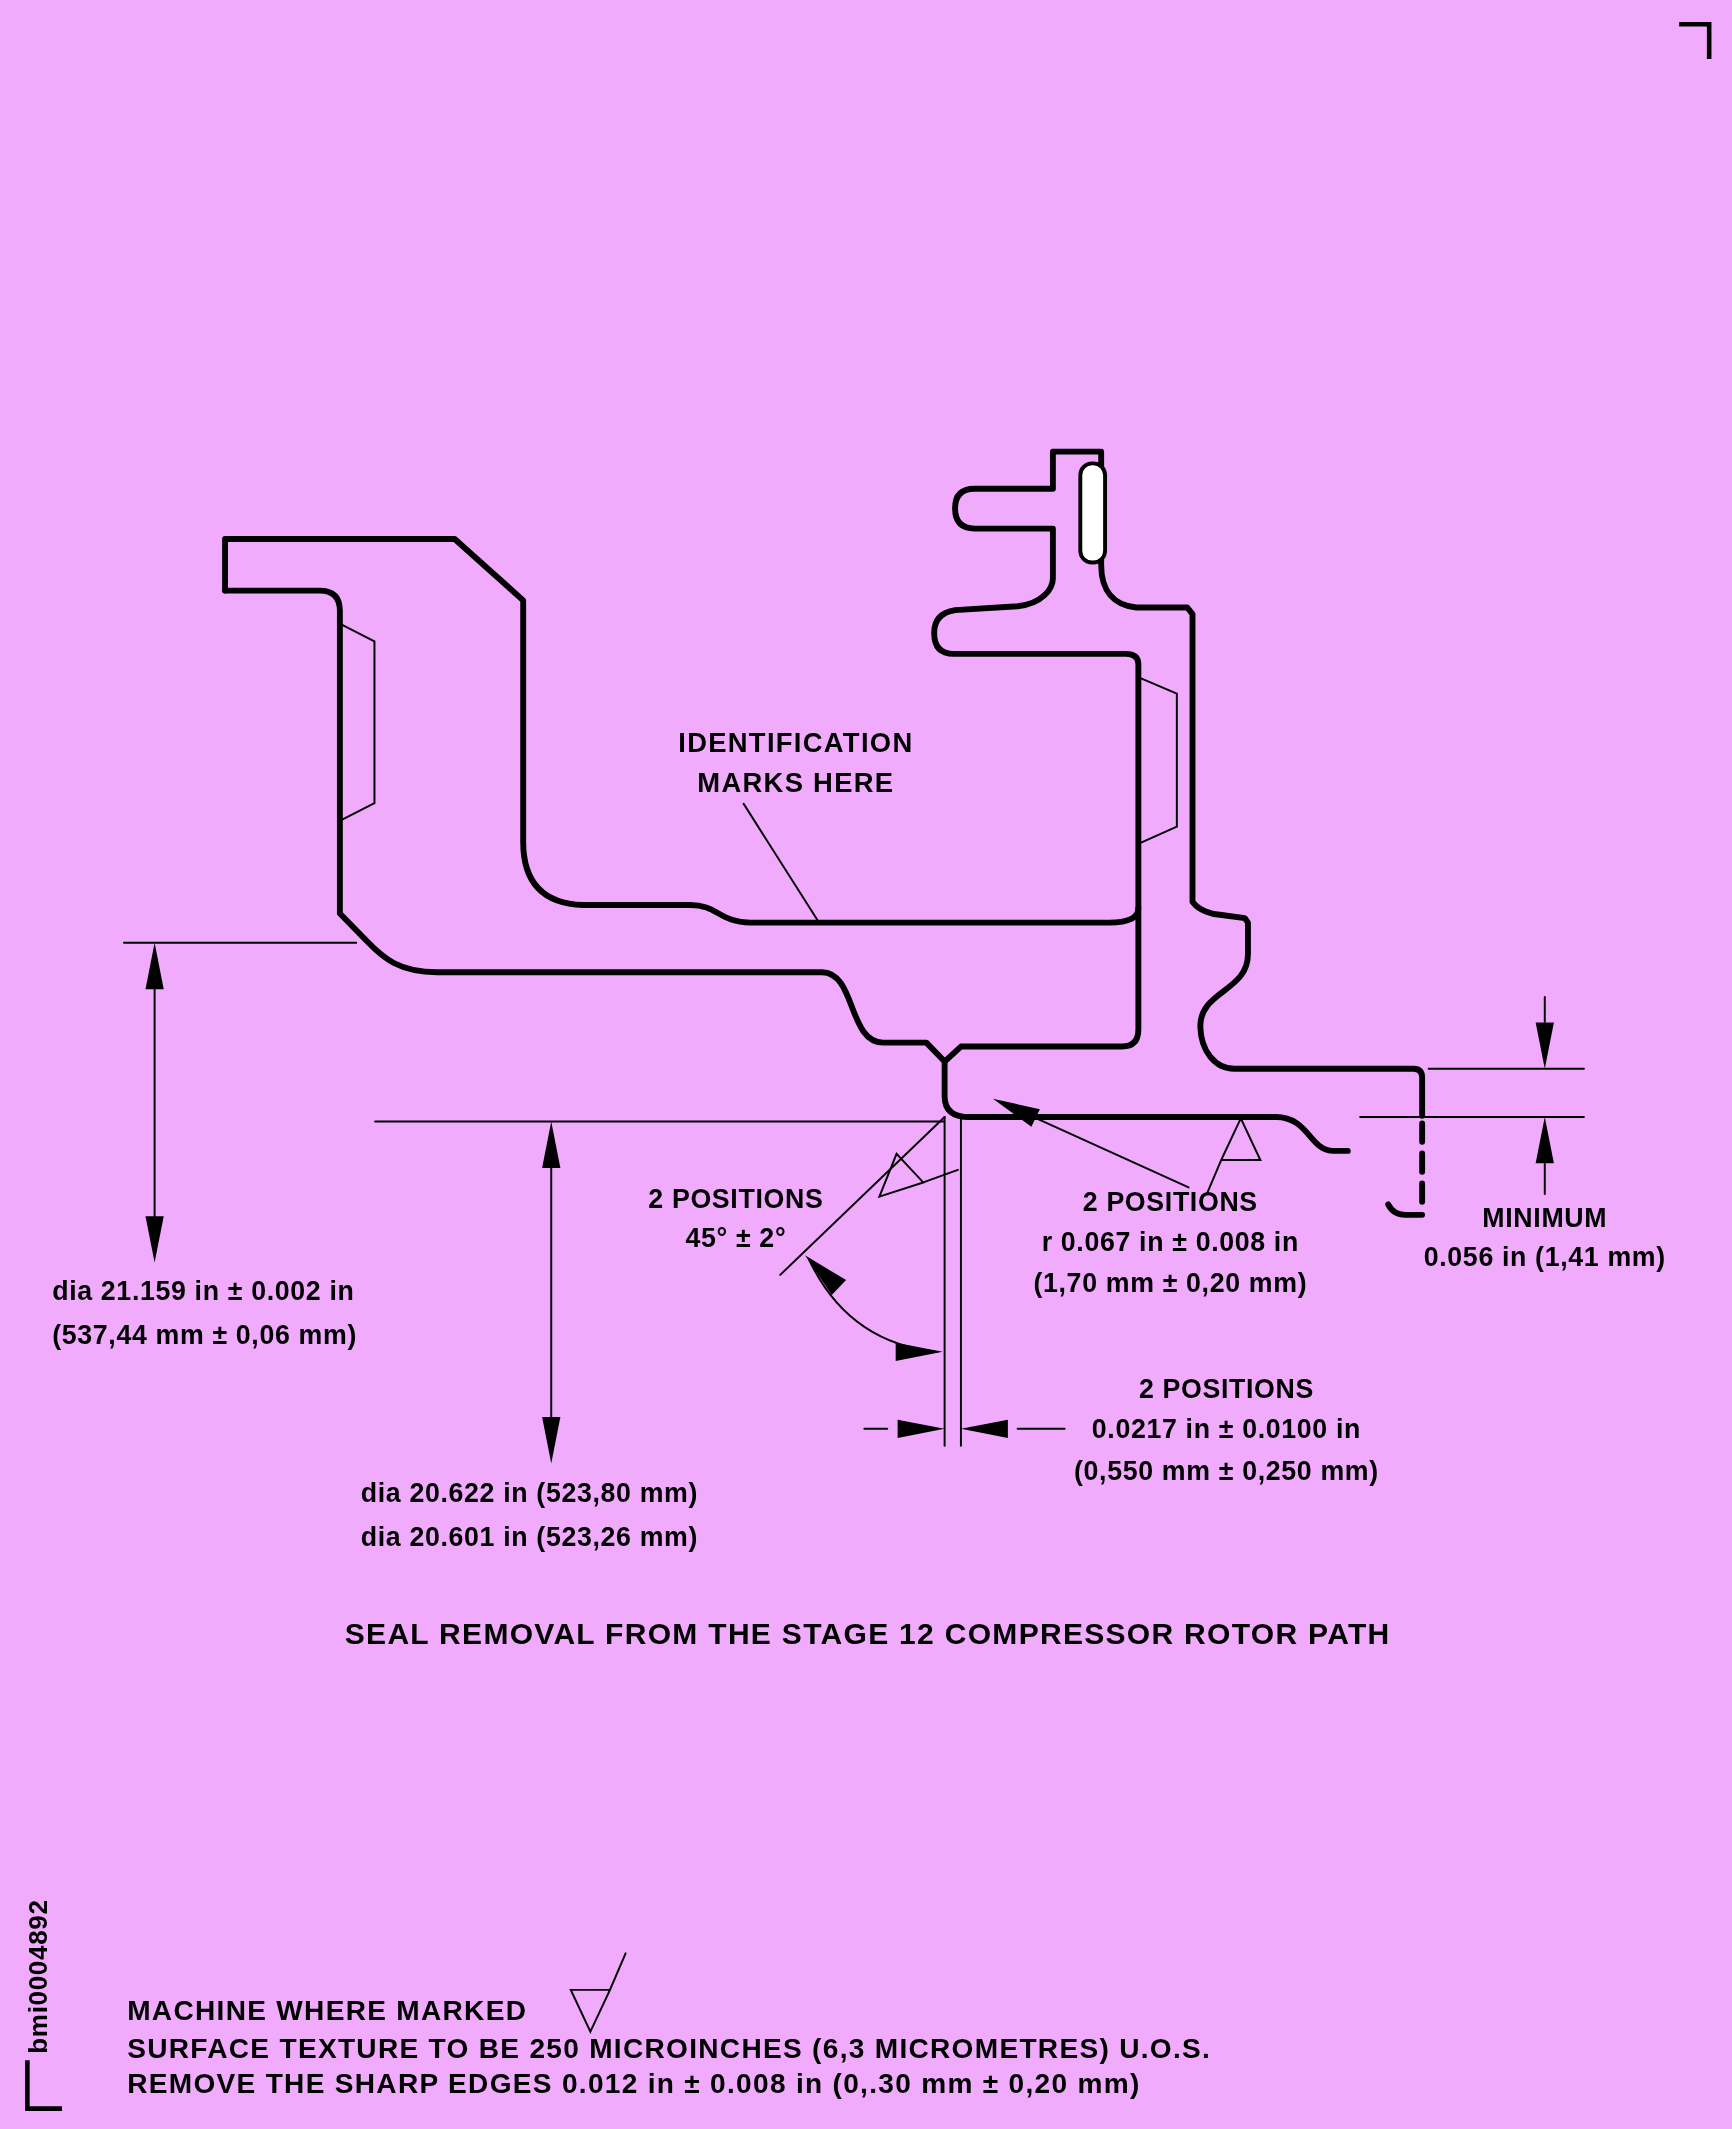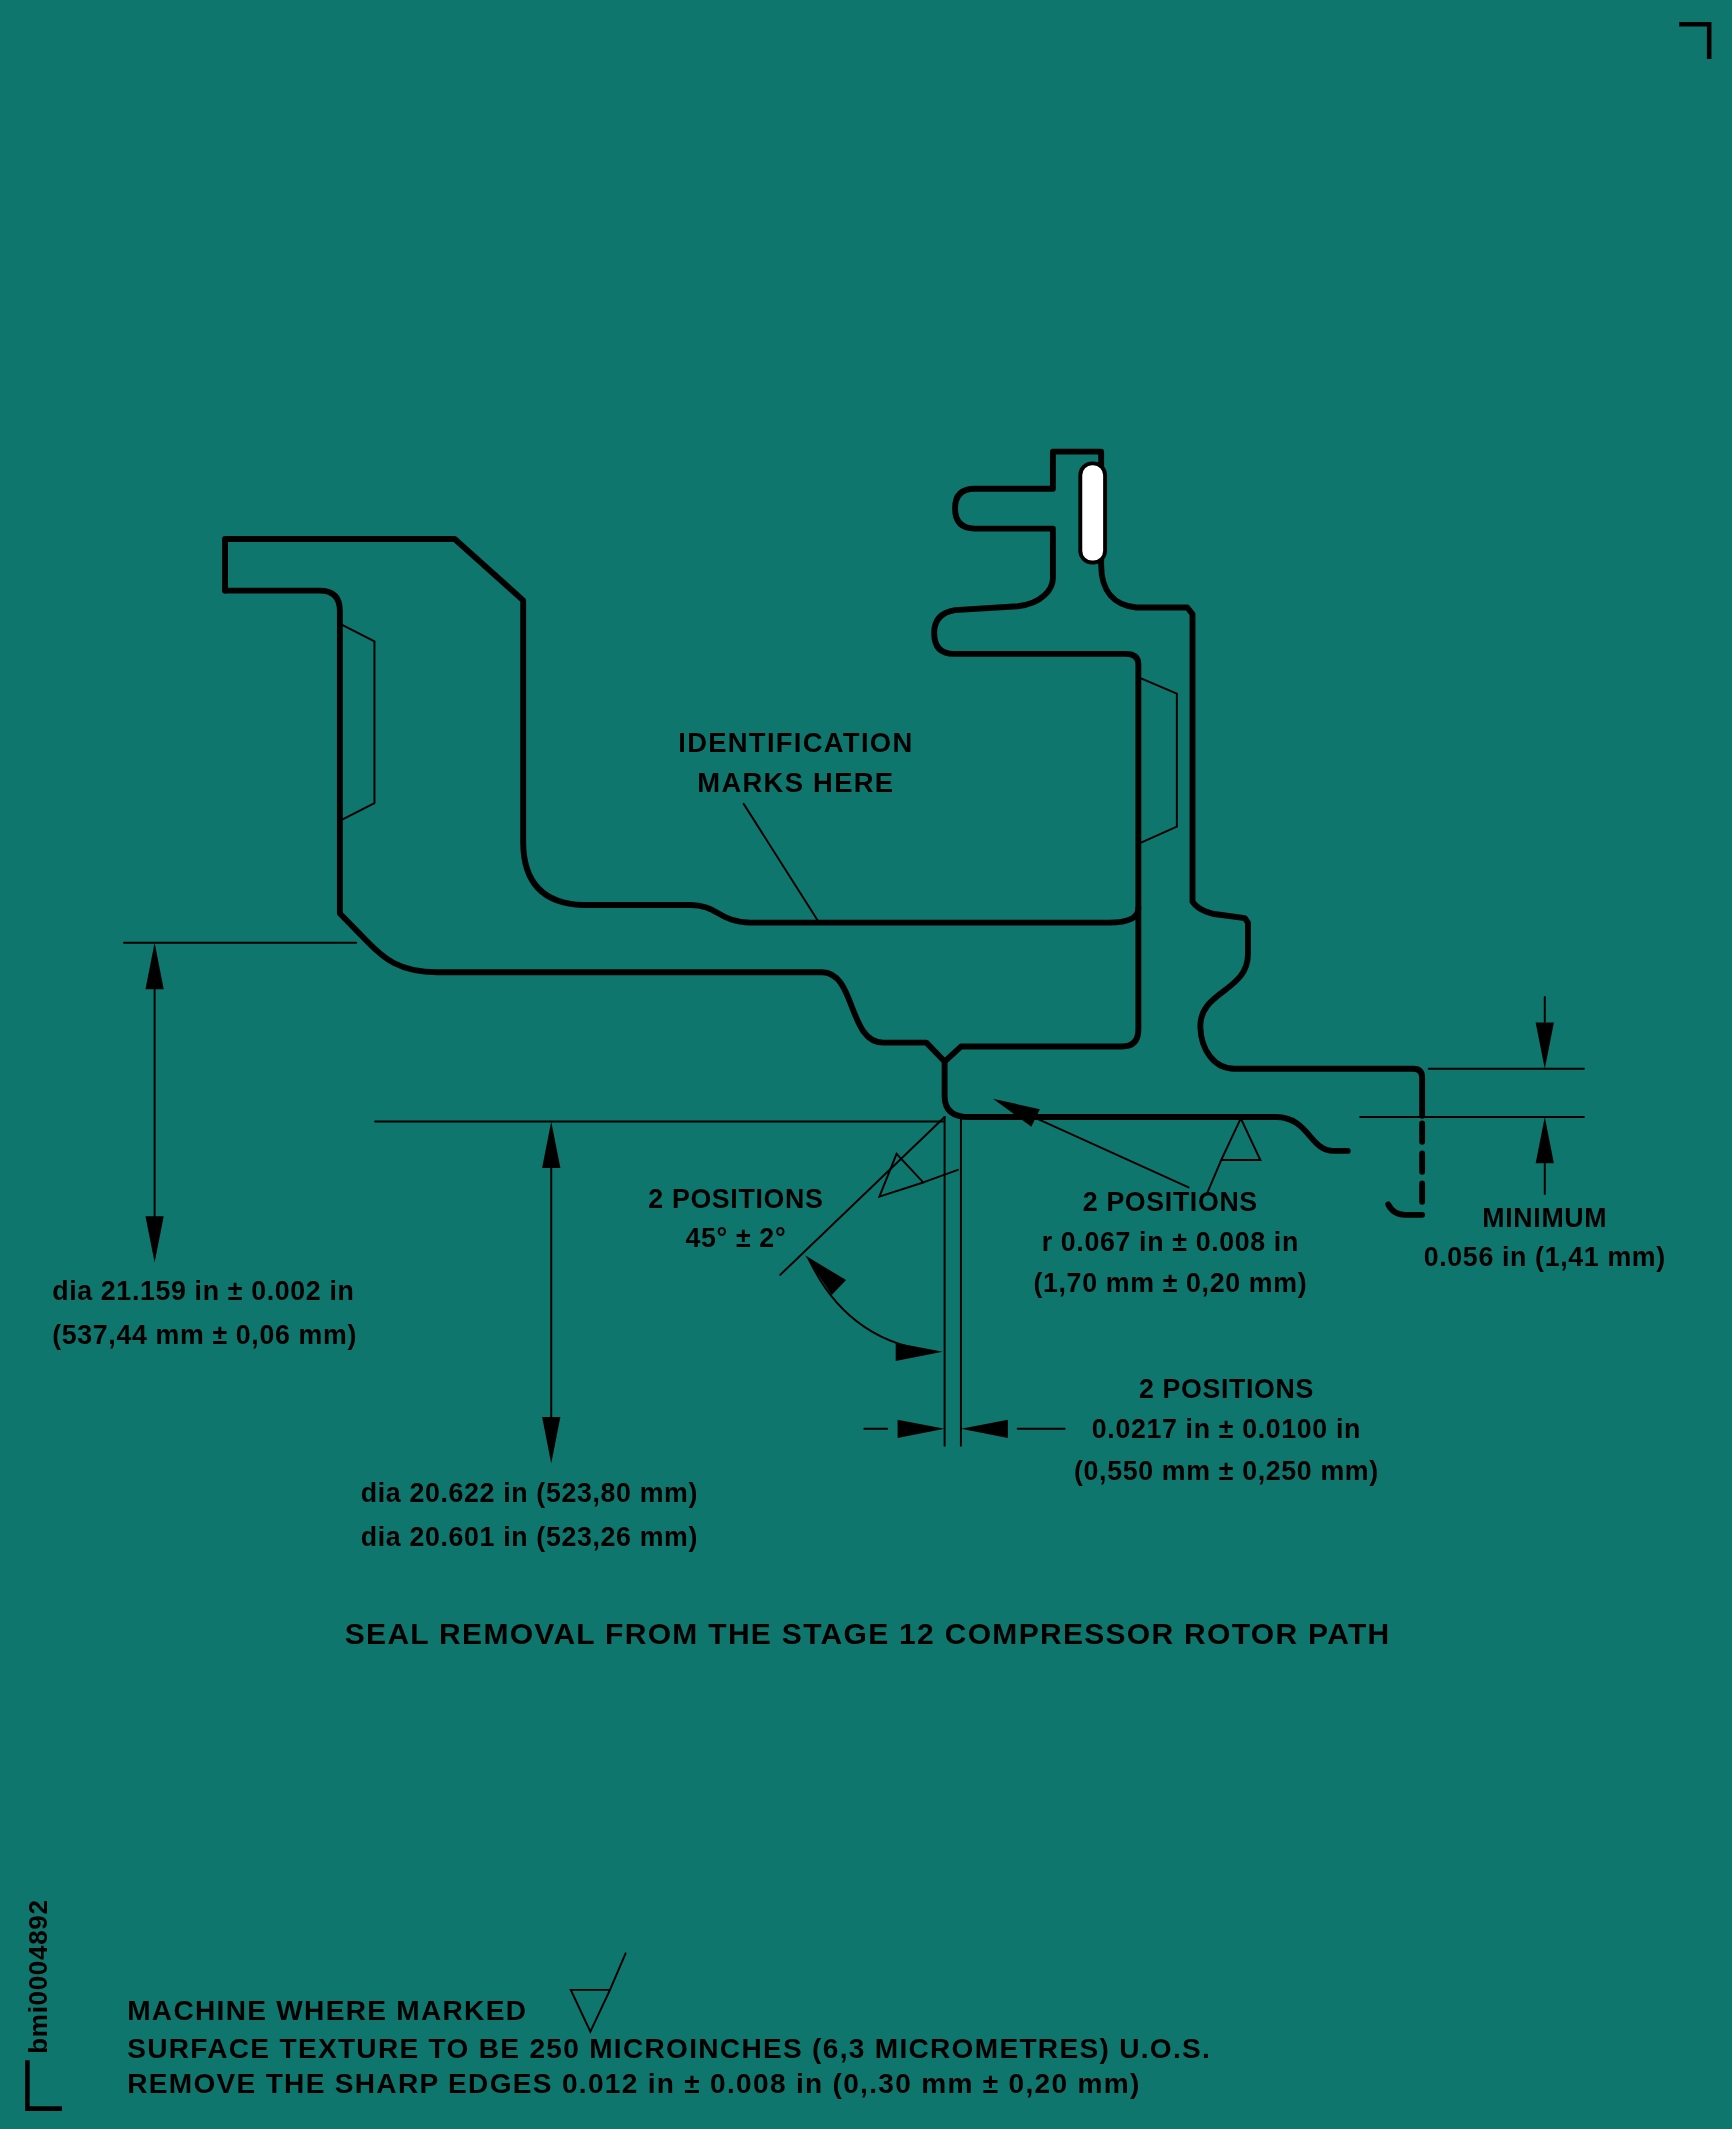--- a/index.html
+++ b/index.html
@@ -1,16 +1,16 @@
 <!DOCTYPE html>
 <html style="font-size:10.4px"><head>
 <meta charset="utf-8">
 <style>
   html,body{margin:0;padding:0;background:#ffffff;}
-  #page{position:relative;width:1732px;height:2129px;background:#0f766e;overflow:hidden;}
+  #page{position:relative;width:1732px;height:2129px;background:#f0abfc;overflow:hidden;}
   svg{position:absolute;left:0;top:0;}
   text{font-family:"Liberation Sans","DejaVu Sans",sans-serif;font-weight:bold;fill:#000;}
   .lbl{font-size:41px;letter-spacing:1px;}
   .lblc{font-size:42px;letter-spacing:2px;}
   .cap{font-size:46px;letter-spacing:2px;}
   .note{font-size:43px;letter-spacing:2px;}
   .code{font-size:40px;letter-spacing:1px;}
   .heavy{stroke:#000;stroke-width:9;fill:none;stroke-linejoin:round;stroke-linecap:round;}
   .med{stroke:#000;stroke-width:6;fill:#fff;}
   .thin{stroke:#000;stroke-width:3;fill:none;stroke-linecap:round;}

